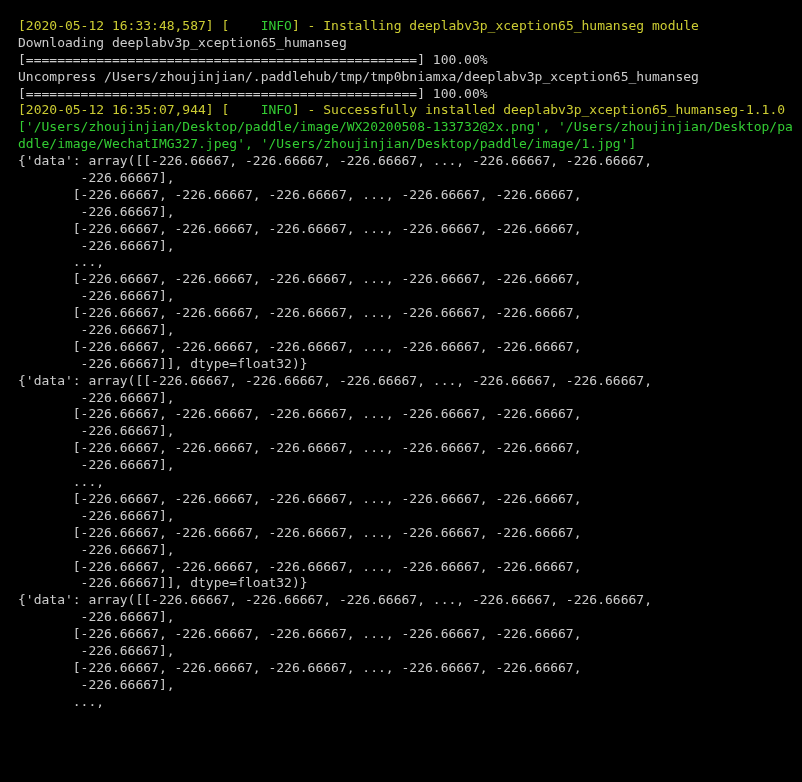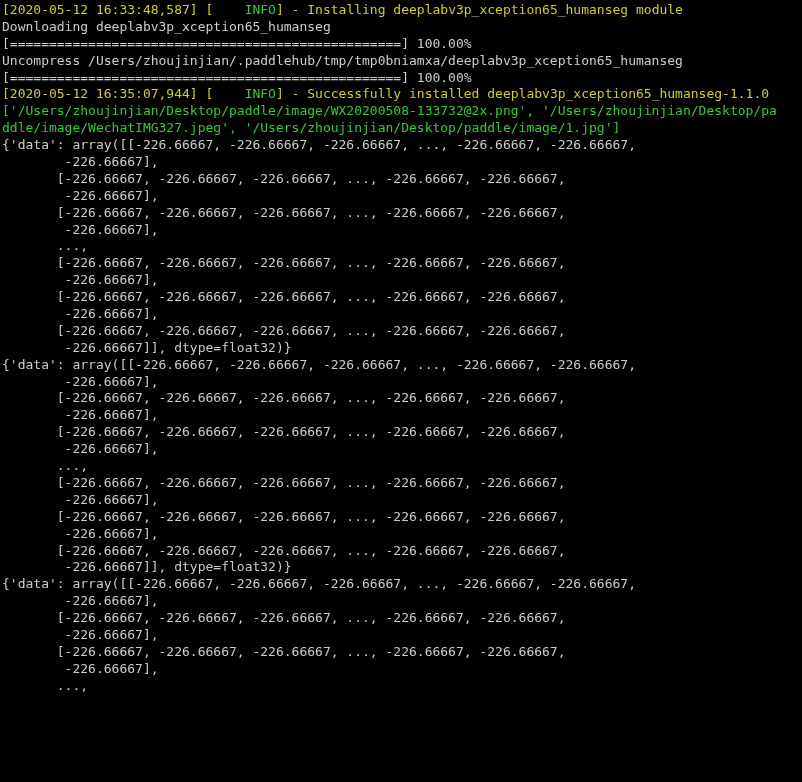--- a/index.html
+++ b/index.html
@@ -8,21 +8,21 @@
     background: #000;
     color: #ccc;
     font-family: "Menlo", "Consolas", "DejaVu Sans Mono", monospace;
     font-size: 13px;
     line-height: 1.3;
     width: 802px;
     height: 782px;
     overflow: hidden;
   }
   pre {
-    margin: 0;
+    margin: 16px;
     padding: 2px 2px;
     white-space: pre;
   }
   .green { color: #33cc33; }
   .yellow { color: #cccc33; }
   .gray { color: #cccccc; }
 </style>
 </head>
 <body>
 

